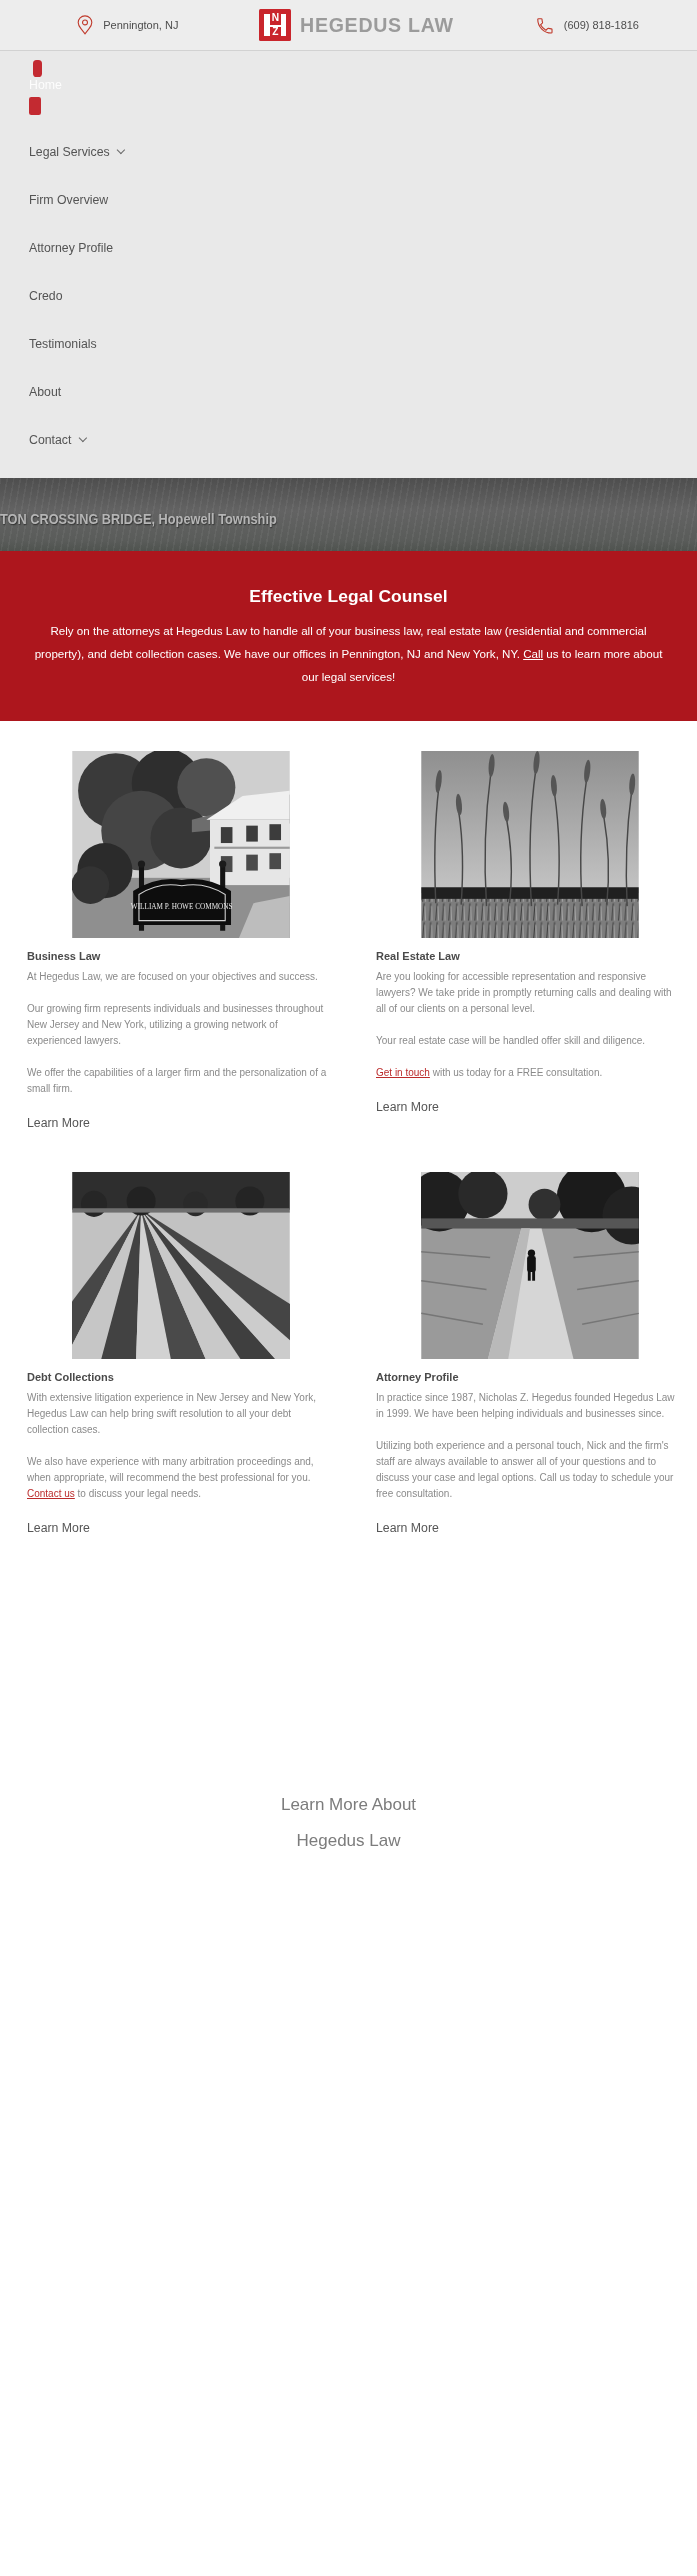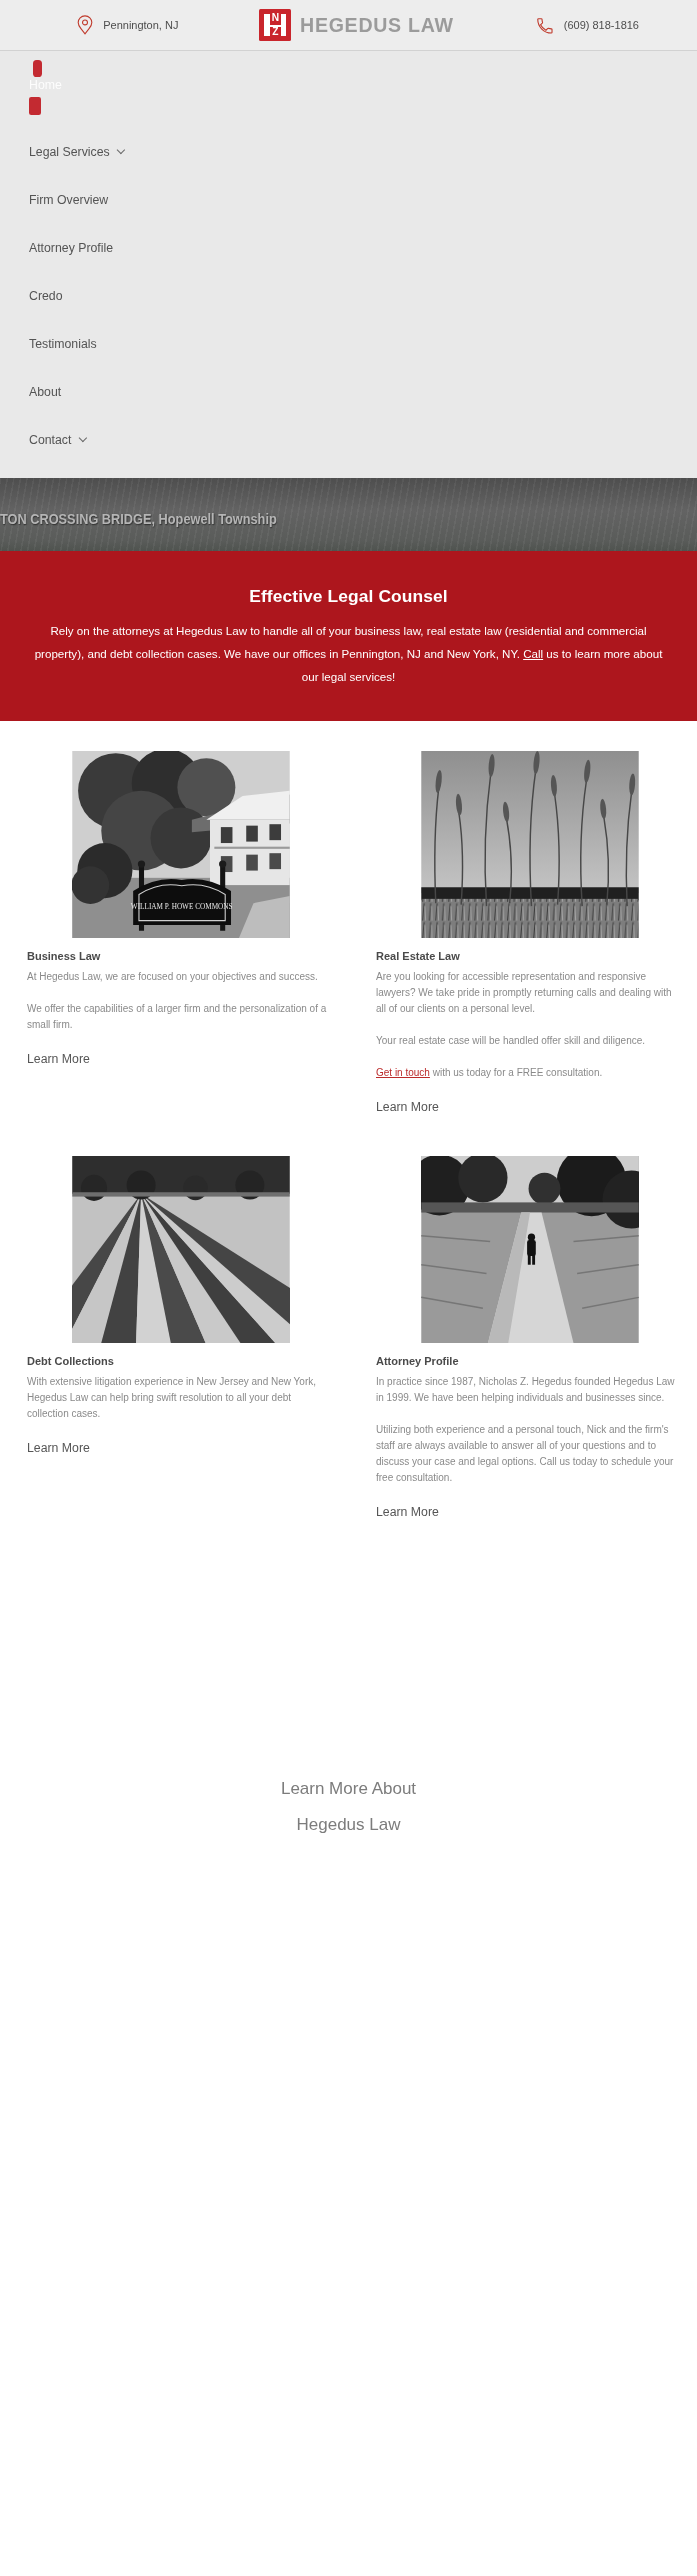--- a/index.html
+++ b/index.html
@@ -166,20 +166,21 @@
       <rect x="92" y="160" width="7" height="88" fill="#141414"></rect>
       <rect x="204" y="160" width="7" height="88" fill="#141414"></rect>
       <circle cx="95.5" cy="156" r="5" fill="#1b1b1b"></circle>
       <circle cx="207.5" cy="156" r="5" fill="#1b1b1b"></circle>
       <path d="M84 240 L84 193 Q118 172 151 178 Q185 172 219 193 L219 240 Z" fill="#0d0d0d"></path>
       <path d="M92 234 L92 198 Q120 180 151 186 Q183 180 211 198 L211 234 Z" fill="none" stroke="#cfcfcf" stroke-width="1.5"></path>
       <text x="151" y="218" text-anchor="middle" font-size="10" fill="#e8e8e8" font-family="Liberation Serif, serif">WILLIAM P. HOWE COMMONS</text>
     </svg>
     <h3>Business Law</h3>
     <p>At Hegedus Law, we are focused on your objectives and success.</p>
+    <p>Our growing firm represents individuals and businesses throughout New Jersey and New York, utilizing a growing network of experienced lawyers.</p>
     <p>We offer the capabilities of a larger firm and the personalization of a small firm.</p>
     <a class="learn-more">Learn More</a>
   </article>
 
   <article class="card">
     <svg class="card-photo" viewBox="0 0 300 258">
       <defs>
         <linearGradient id="sky2" x1="0" y1="0" x2="0" y2="1">
           <stop offset="0" stop-color="#8f8f8f"></stop>
             <stop offset="1" stop-color="#c4c4c4"></stop>
@@ -239,20 +240,21 @@
       </g>
       <rect width="300" height="52" fill="#2e2e2e"></rect>
       <circle cx="30" cy="44" r="18" fill="#262626"></circle>
       <circle cx="95" cy="40" r="20" fill="#222222"></circle>
       <circle cx="170" cy="44" r="17" fill="#2a2a2a"></circle>
       <circle cx="245" cy="40" r="20" fill="#242424"></circle>
       <rect y="50" width="300" height="6" fill="#6f6f6f"></rect>
     </svg>
     <h3>Debt Collections</h3>
     <p>With extensive litigation experience in New Jersey and New York, Hegedus Law can help bring swift resolution to all your debt collection cases.</p>
+    <p><span>We also have experience with many arbitration proceedings and, when appropriate, will recommend the best professional for you. </span><a class="red-link">Contact us</a><span> to discuss your legal needs.</span></p>
     <a class="learn-more">Learn More</a>
   </article>
 
   <article class="card">
     <svg class="card-photo" viewBox="0 0 300 258">
       <rect width="300" height="258" fill="#9a9a9a"></rect>
       <rect width="300" height="70" fill="#cdcdcd"></rect>
       <circle cx="25" cy="40" r="42" fill="#1f1f1f"></circle>
       <circle cx="85" cy="30" r="34" fill="#292929"></circle>
       <circle cx="235" cy="35" r="48" fill="#1b1b1b"></circle>

